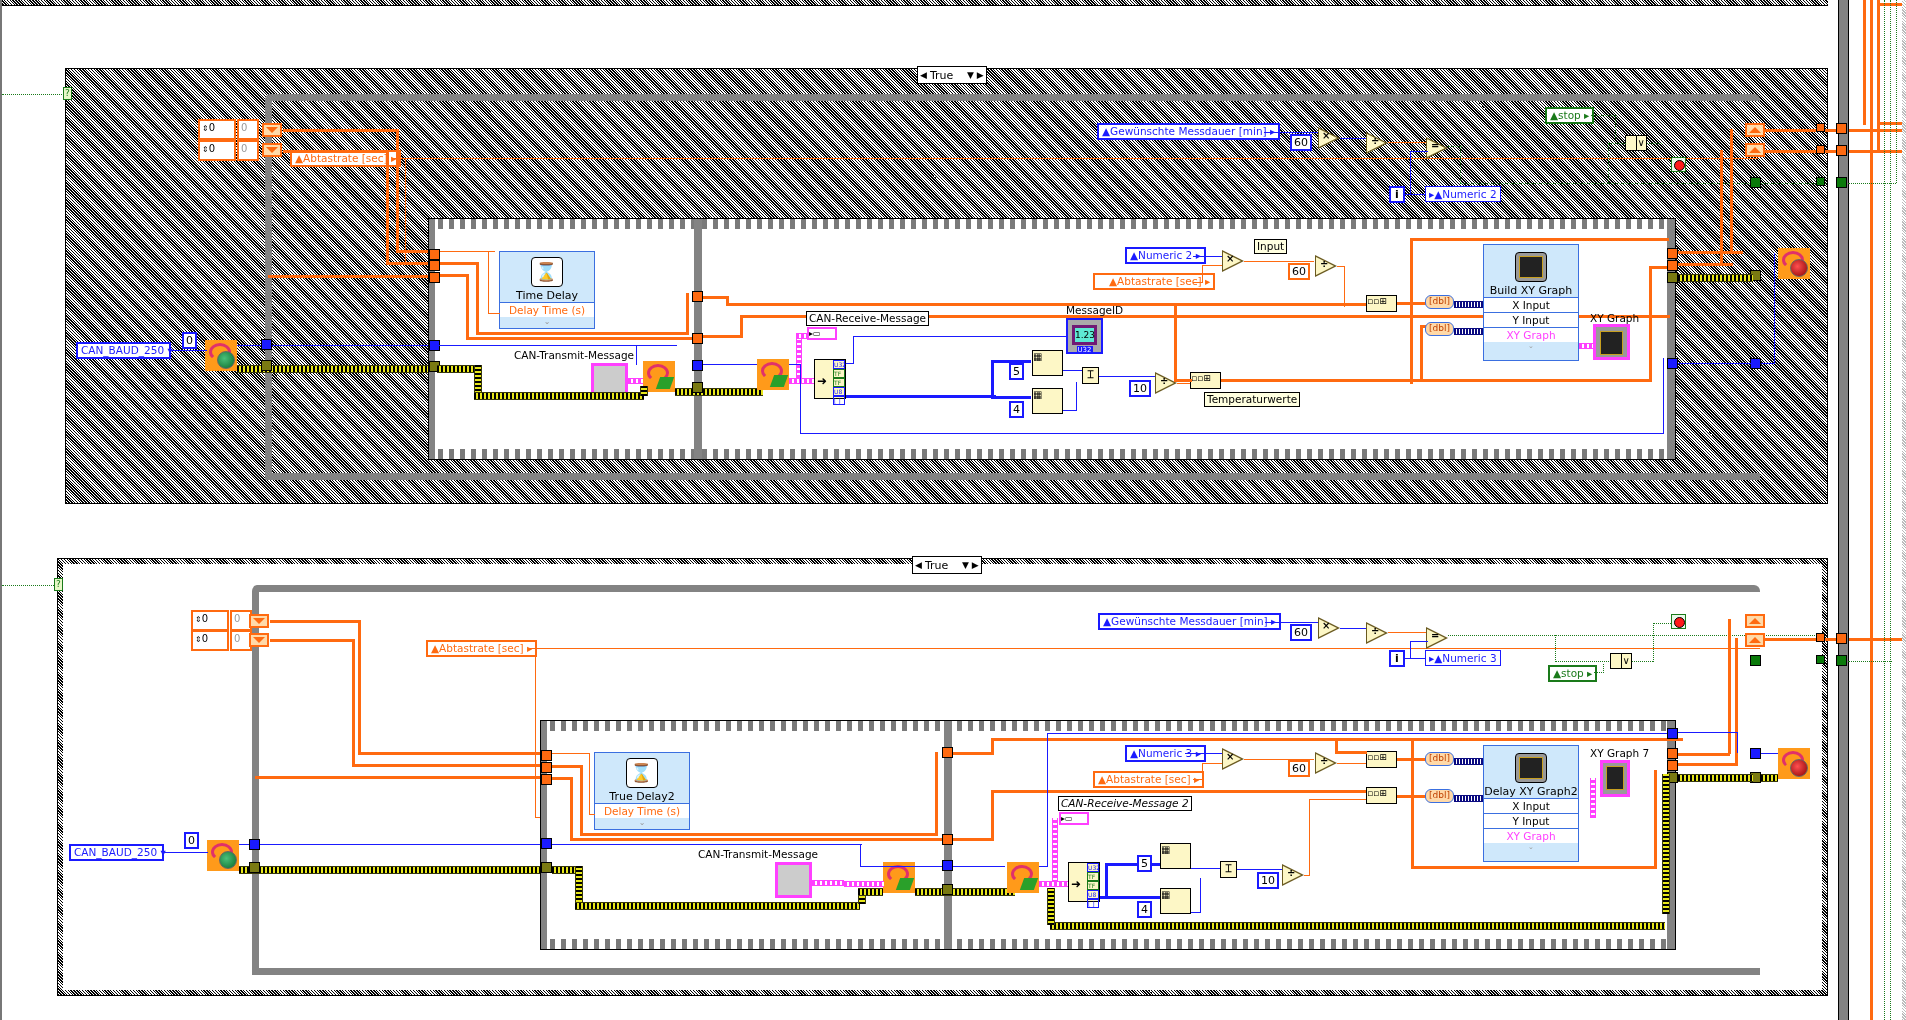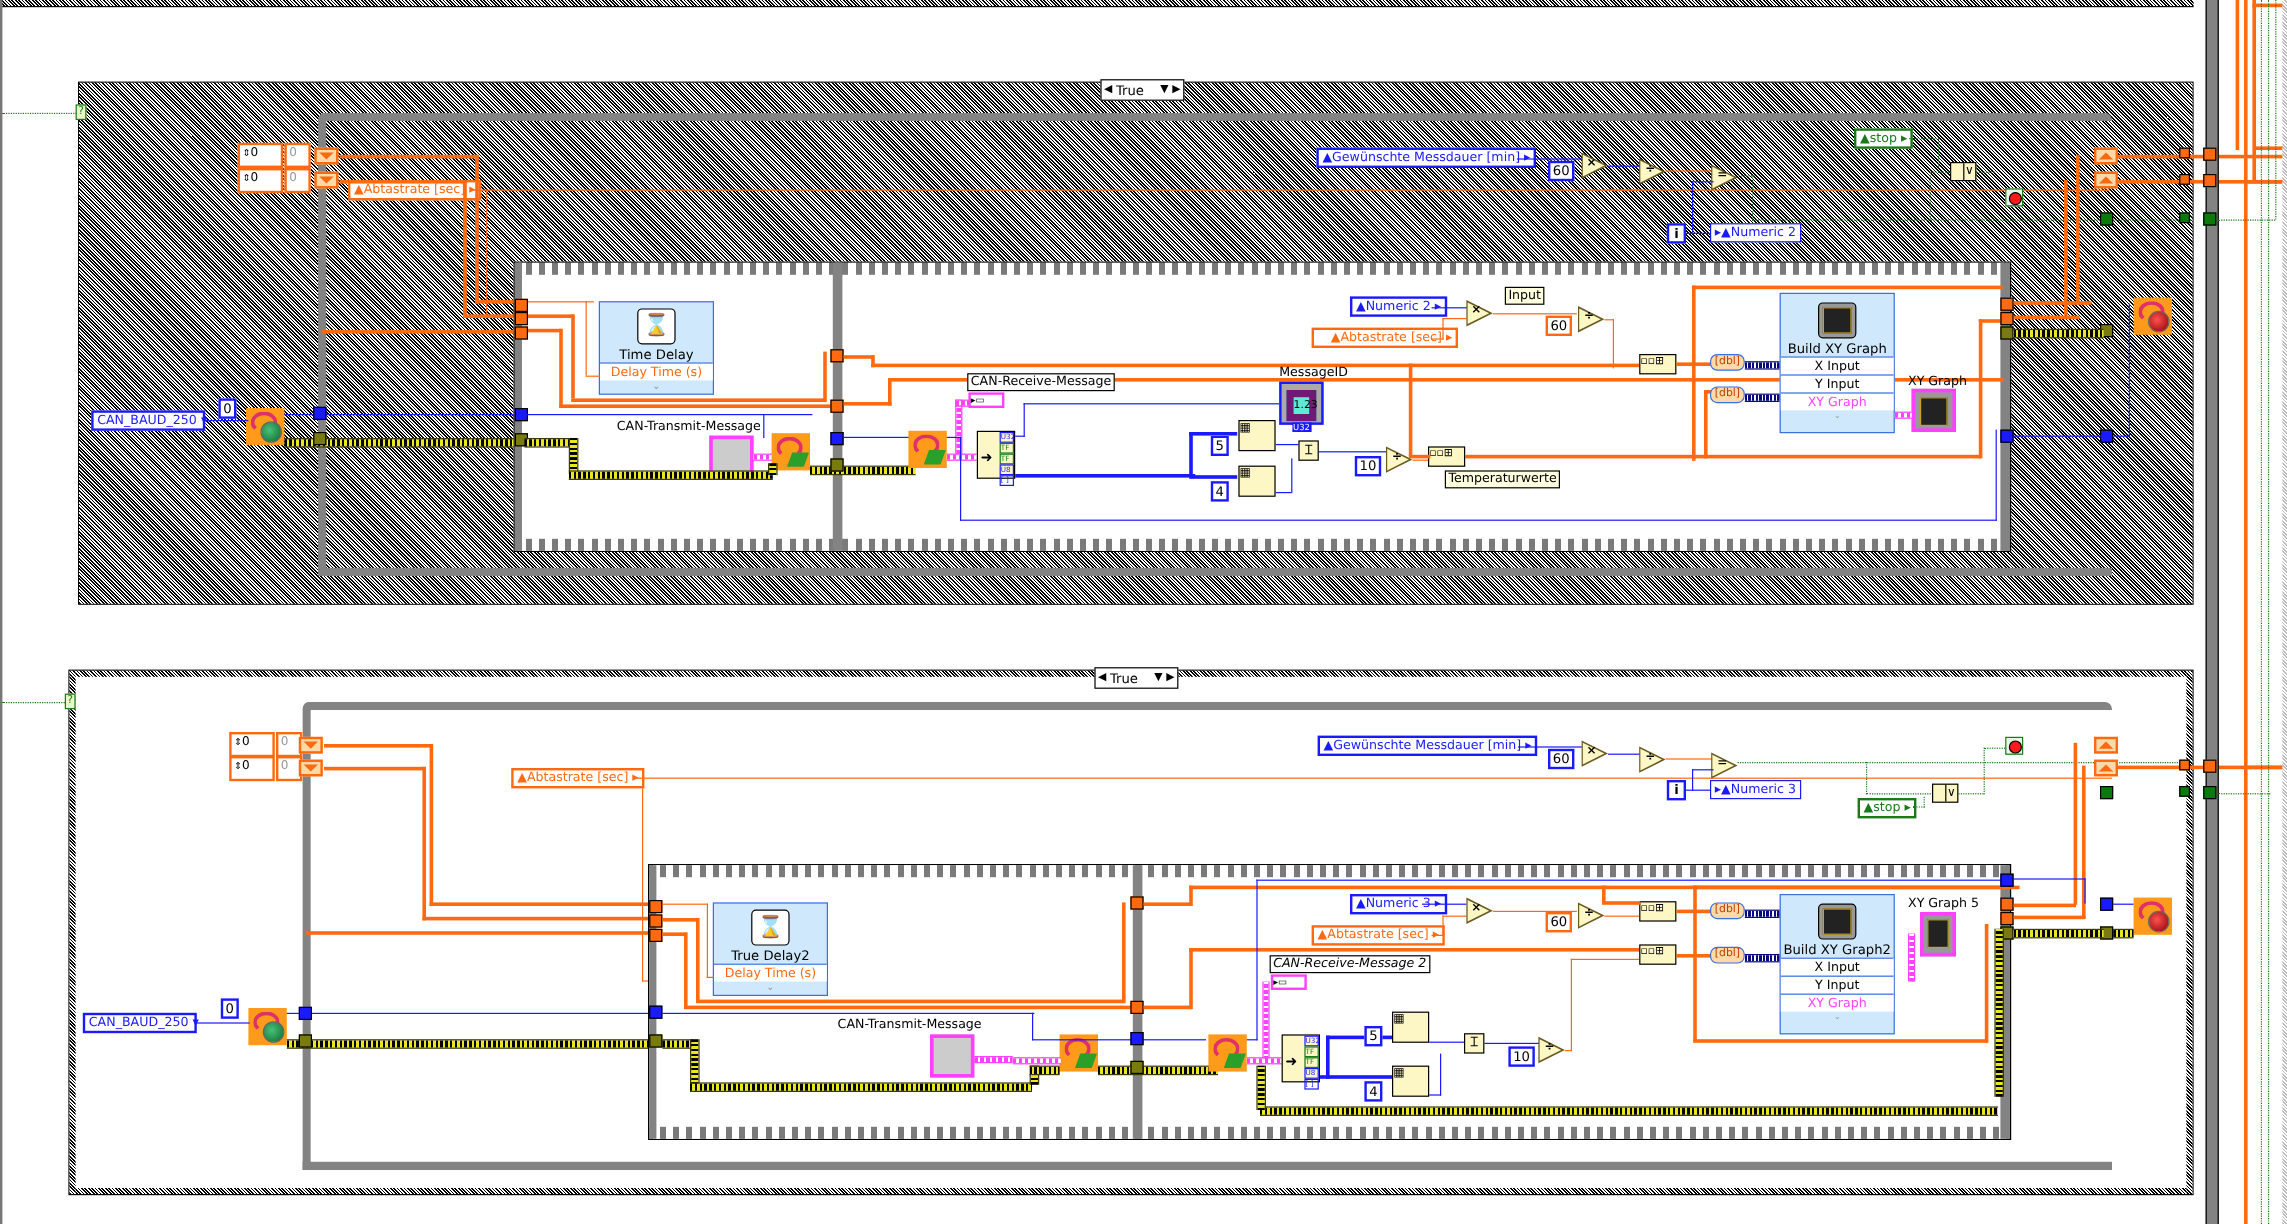--- a/index.html
+++ b/index.html
@@ -248,21 +248,21 @@
     <div style="border:1px solid #1a1aff;height:7px;">U8</div>
     <div style="border:1px solid #1a1aff;height:7px;">[ ]</div>
   </div>
 </div>
 <div class="wire-b" style="left:846px;top:363px;width:8px;height:1px;"></div>
 <div class="wire-b" style="left:853px;top:336px;width:1px;height:28px;"></div>
 <div class="wire-b" style="left:853px;top:336px;width:218px;height:1px;"></div>
 
 <div class="abs label-free" style="left:1066px;top:304px;">MessageID</div>
 <div class="abs" style="left:1066px;top:318px;width:37px;height:36px;border:2px solid #1a1aff;background:#aaa;">
-  <div style="margin:5px 4px 0;height:14px;background:#5eead4;border:6px solid #701a75;font-size:9px;text-align:center;line-height:14px;">1.23</div>
+  <div style="margin:5px 4px 0;height:14px;background:#5eead4;border:3px solid #701a75;font-size:9px;text-align:center;line-height:14px;">1.23</div>
   <div style="margin:1px auto 0;width:16px;font-size:7px;color:#fff;background:#1a1aff;text-align:center;">U32</div>
 </div>
 
 <div class="wire-b" style="left:846px;top:395px;width:150px;height:3px;"></div>
 <div class="wire-b" style="left:991px;top:360px;width:3px;height:38px;"></div>
 <div class="wire-b" style="left:991px;top:360px;width:40px;height:3px;"></div>
 <div class="wire-b" style="left:991px;top:396px;width:40px;height:3px;"></div>
 <div class="abs const-blue" style="left:1009px;top:363px;">5</div>
 <div class="abs const-blue" style="left:1009px;top:401px;">4</div>
 <div class="abs prim" style="left:1032px;top:350px;width:31px;height:26px;font-size:10px;">▦</div>
@@ -600,27 +600,27 @@
 
 <div class="abs bundle" style="left:1425px;top:752px;width:29px;height:14px;">[dbl]</div>
 <div class="abs bundle" style="left:1425px;top:789px;width:29px;height:14px;">[dbl]</div>
 <div class="wire-arr" style="left:1454px;top:758px;width:30px;"></div>
 <div class="wire-arr" style="left:1454px;top:795px;width:30px;"></div>
 
 <div class="abs express" style="left:1483px;top:745px;width:96px;height:117px;">
   <div style="margin:7px auto 0;width:30px;height:28px;border:1px solid #000;border-radius:4px;background:#999;">
       <div style="margin:3px;height:20px;background:#222;border:1px solid #c8a020;"></div>
     </div>
-  <div class="title" style="margin-top:2px;">Build XY Graph2</div>
+  <div class="title" style="margin-top:2px;">Delay XY Graph2</div>
   <div class="row">X Input</div>
   <div class="row">Y Input</div>
   <div class="row" style="color:#ff40ff;">XY Graph</div>
   <div style="height:8px;text-align:center;font-size:7px;color:#999;">⌄</div>
 </div>
-<div class="abs label-free" style="left:1590px;top:747px;">XY Graph 5</div>
+<div class="abs label-free" style="left:1590px;top:747px;">XY Graph 7</div>
 <div class="abs" style="left:1600px;top:760px;width:30px;height:37px;border:3px solid #ff40ff;background:#999;">
     <div style="margin:3px;height:22px;background:#222;border:1px solid #c8a020;"></div>
   </div>
 <div class="wire-pv" style="left:1590px;top:778px;height:40px;"></div>
 
 <div class="abs tunnel t-bl" style="left:1667px;top:728px;"></div>
 <div class="abs tunnel t-or" style="left:1667px;top:748px;"></div>
 <div class="abs tunnel t-or" style="left:1667px;top:760px;"></div>
 <div class="abs tunnel t-ol" style="left:1667px;top:772px;"></div>
 <div class="wire-err" style="left:1678px;top:774px;width:75px;"></div>

